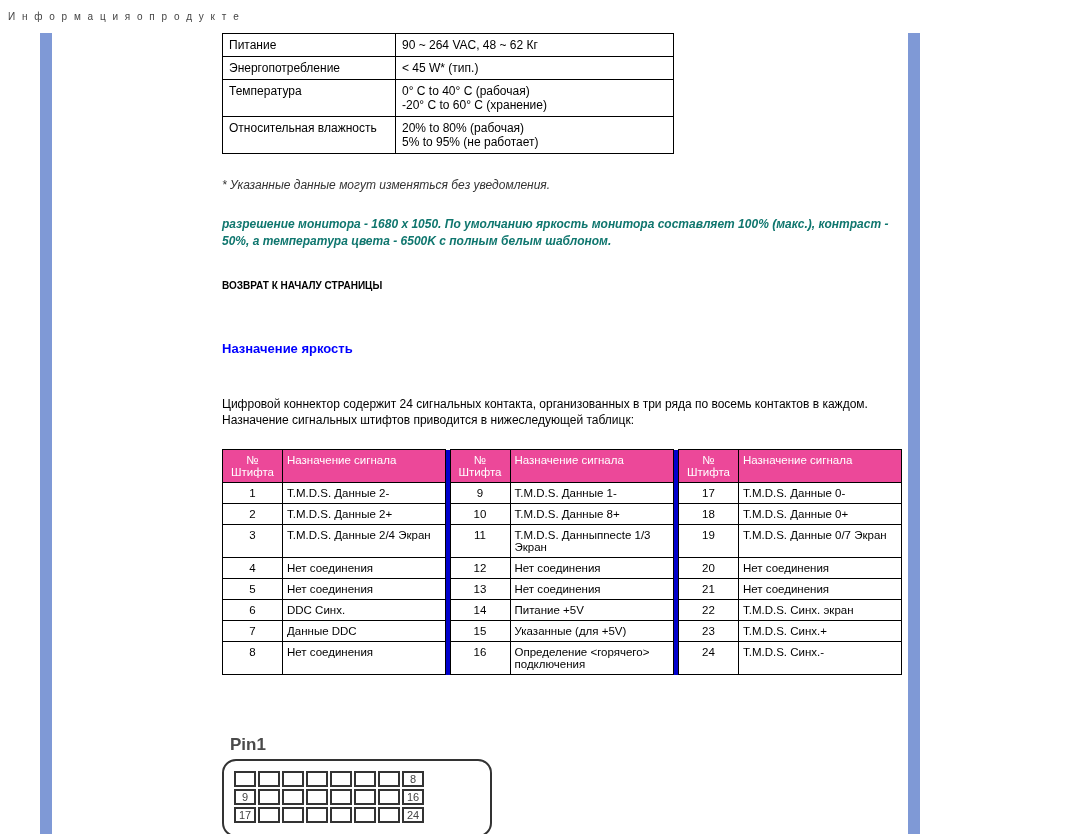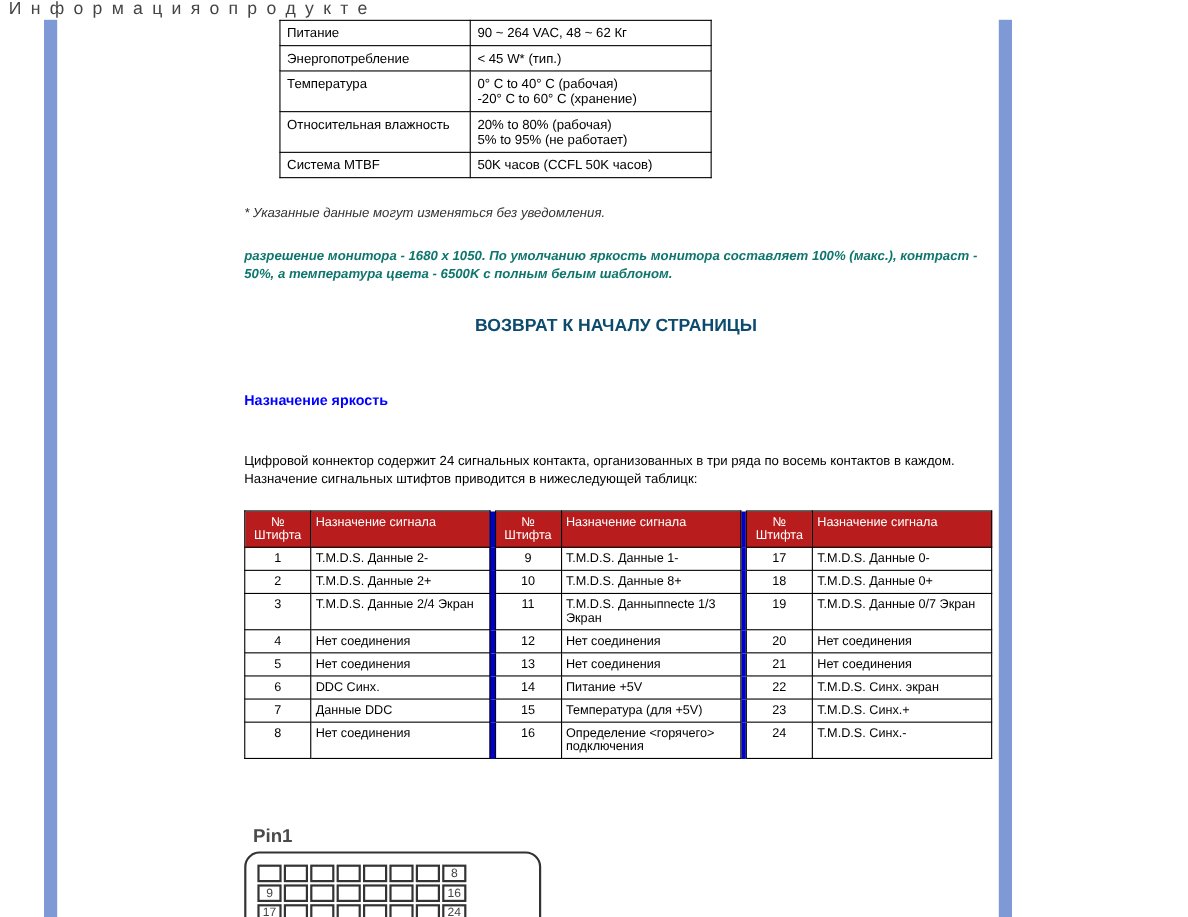--- a/index.html
+++ b/index.html
@@ -5,46 +5,45 @@
   body {
     margin: 0;
     padding: 0;
     font-family: Arial, sans-serif;
     font-size: 12px;
     color: #000;
     width: 1080px;
     background: #fff;
   }
   .header-bar {
-    font-size: 16px;
+    font-size: 10px;
     letter-spacing: 2px;
     color: #444;
-    padding: 0 8px;
+    padding: 11px 8px;
   }
   .frame {
     margin-left: 40px;
     margin-right: 160px;
     border-left: 12px solid #7f99d6;
     border-right: 12px solid #7f99d6;
     padding: 0 0 30px 0;
     min-height: 770px;
     box-sizing: border-box;
   }
   .content {
     padding-left: 170px;
     padding-right: 10px;
   }
   table {
     border-collapse: collapse;
     font-size: 12px;
     color: #000;
   }
   .spec-table {
-    width: 393px;
-    margin-left: 32px;
+    width: 452px;
   }
   .spec-table td {
     border: 1px solid #000;
     padding: 4px 6px;
     vertical-align: top;
   }
   .spec-table td:first-child {
     width: 160px;
   }
   .notice-italic {
@@ -54,24 +53,24 @@
     line-height: 1.5;
   }
   .notice-blue {
     color: #0f766e;
     font-style: italic;
     font-weight: bold;
     margin-bottom: 30px;
     line-height: 1.4;
   }
   .return-top {
-    text-align: center;
-    color: #0c4a6e;
+    text-align: left;
+    color: #000000;
     font-weight: bold;
-    font-size: 16px;
+    font-size: 10px;
     margin: 20px 0 50px 0;
   }
   .section-title {
     color: #0000ff;
     font-weight: bold;
     font-size: 13px;
     margin: 0 0 40px 0;
   }
   .pin-desc {
     color: #000000;
@@ -81,21 +80,21 @@
   .pin-table {
     width: 680px;
   }
   .pin-table td, .pin-table th {
     border: 1px solid #000;
     padding: 4px 4px;
     font-size: 11.5px;
     vertical-align: top;
   }
   .pin-table .hdr {
-    background: #b91c1c;
+    background: #ec4899;
     color: #fff;
     font-weight: normal;
   }
   .pin-table .num-col {
     width: 38px;
     text-align: center;
   }
   .pin-table .num-col.hdr {
     width: 52px;
   }
@@ -172,24 +171,20 @@
           </tr>
       <tr>
             <td>Температура</td>
             <td style="white-space:pre-line">0° C to 40° C (рабочая)
 -20° C to 60° C (хранение)</td>
           </tr>
       <tr>
             <td>Относительная влажность</td>
             <td style="white-space:pre-line">20% to 80% (рабочая)
 5% to 95% (не работает)</td>
-          </tr>
-      <tr>
-            <td>Система MTBF</td>
-            <td style="white-space:pre-line">50K часов (CCFL 50K часов)</td>
           </tr>
     </tbody>
       </table>
 
     <div class="notice-italic">* Указанные данные могут изменяться без уведомления.</div>
 
     <div class="notice-blue">разрешение монитора - 1680 x 1050. По умолчанию яркость монитора составляет 100% (макс.), контраст - 50%, а температура цвета - 6500K с полным белым шаблоном.</div>
 
     <div class="return-top">ВОЗВРАТ К НАЧАЛУ СТРАНИЦЫ</div>
 
@@ -267,21 +262,21 @@
             <td>Питание +5V</td>
             <td class="spacer"></td>
             <td class="num-col">22</td>
             <td>T.M.D.S. Синх. экран</td>
           </tr>
       <tr>
             <td class="num-col">7</td>
             <td>Данные DDC</td>
             <td class="spacer"></td>
             <td class="num-col">15</td>
-            <td>Температура (для +5V)</td>
+            <td>Указанные (для +5V)</td>
             <td class="spacer"></td>
             <td class="num-col">23</td>
             <td>T.M.D.S. Синх.+</td>
           </tr>
       <tr>
             <td class="num-col">8</td>
             <td>Нет соединения</td>
             <td class="spacer"></td>
             <td class="num-col">16</td>
             <td>Определение &lt;горячего&gt; подключения</td>

